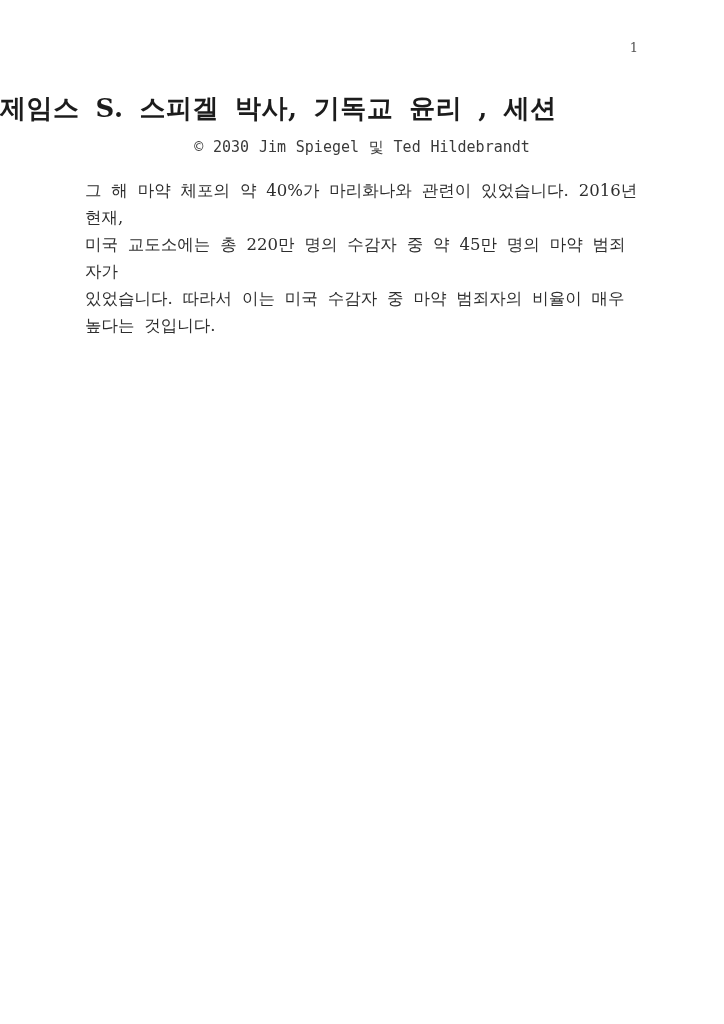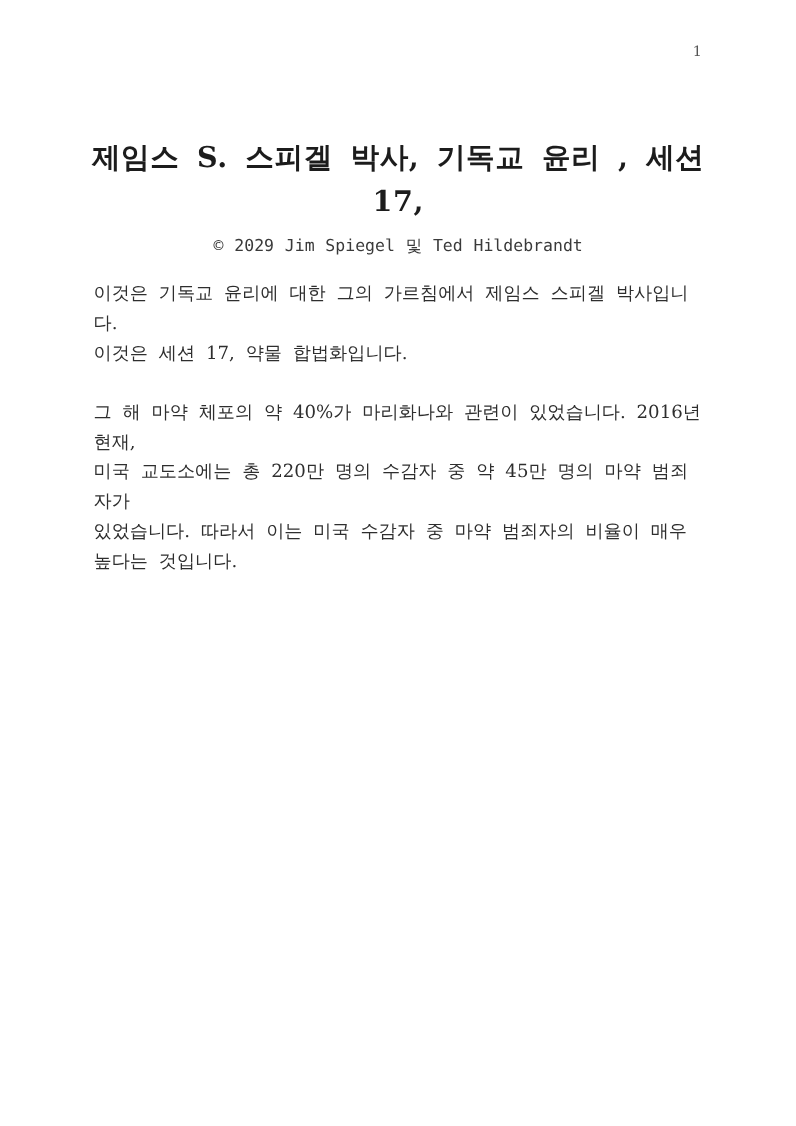--- a/index.html
+++ b/index.html
@@ -21,28 +21,27 @@
   .page-number {
     position: absolute;
     top: 40px;
     right: 86px;
     font-size: 13px;
     color: #555555;
     font-family: "DejaVu Serif", "Liberation Serif", serif;
   }
   .title-block {
     padding-top: 88px;
-    text-align: center;
+    text-align: left;
     font-weight: 700;
     font-size: 26px;
     line-height: 40px;
     color: #1c1c1c;
     letter-spacing: 0.5px;
     word-spacing: 0.25em;
-    margin-top: 36px;
   }
   .title-line {
     white-space: nowrap;
   }
   .copyright {
     margin-top: 10px;
     text-align: center;
     font-size: 15px;
     color: #3a3a3a;
     font-family: "DejaVu Sans Mono", "Liberation Mono", monospace;
@@ -67,28 +66,25 @@
 </style>
 </head>
 <body>
 
 <div class="page">
 
   <div class="page-number">1</div>
 
   <div class="title-block">
     <div class="title-line">제임스 S. 스피겔 박사, 기독교 윤리 , 세션</div>
-    <div class="title-line">17,</div>
   </div>
 
-  <div class="copyright">© 2029 Jim Spiegel 및 Ted Hildebrandt</div>
+  <div class="copyright">© 2030 Jim Spiegel 및 Ted Hildebrandt</div>
 
   <div class="body-text">
-    <p class="para">이것은 기독교 윤리에 대한 그의 가르침에서 제임스 스피겔 박사입니다.
-이것은 세션 17, 약물 합법화입니다.</p>
     <p class="para">그 해 마약 체포의 약 40%가 마리화나와 관련이 있었습니다. 2016년 현재,
 미국 교도소에는 총 220만 명의 수감자 중 약 45만 명의 마약 범죄자가
 있었습니다. 따라서 이는 미국 수감자 중 마약 범죄자의 비율이 매우
 높다는 것입니다.</p>
 
   </div>
 
 </div>
 
 </body></html>

